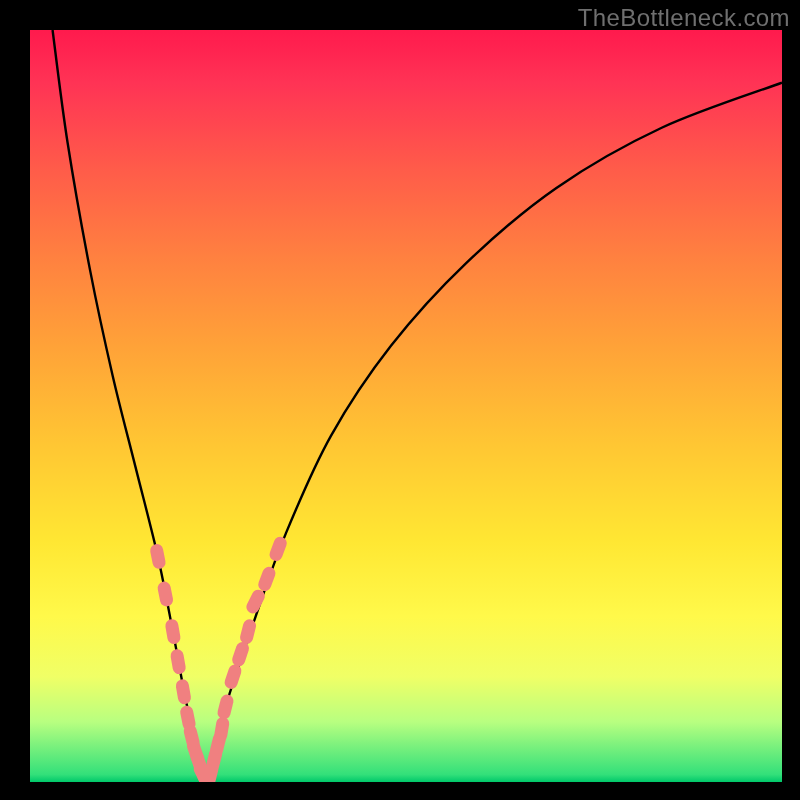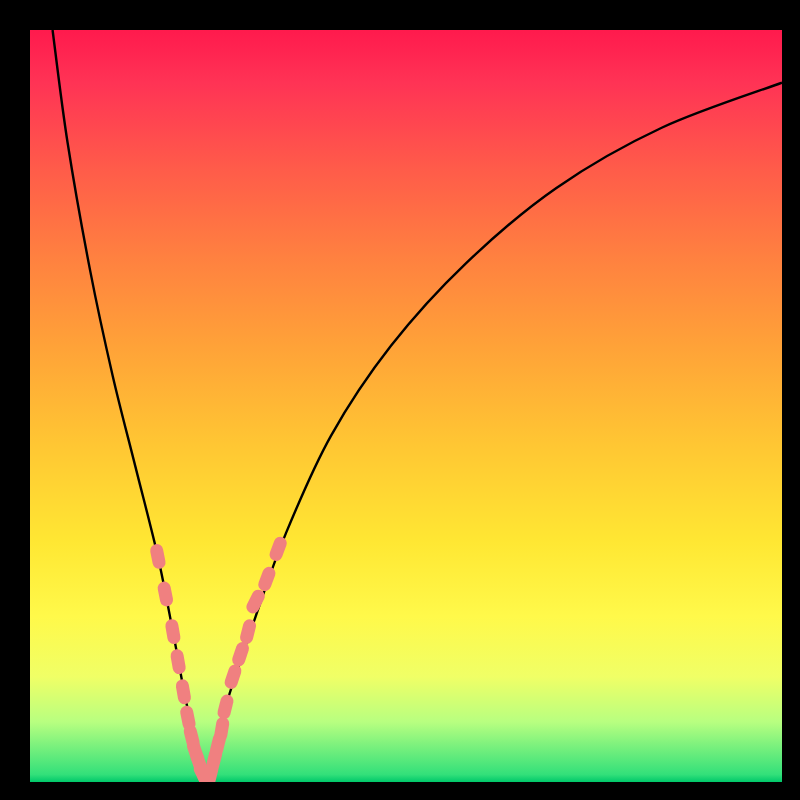--- a/index.html
+++ b/index.html
@@ -55,20 +55,21 @@
   top: 0;
   width: 752px;
   height: 752px;
 }
 </style>
 </head>
 <body>
 
 <div class="frame">
 
+  <div class="watermark">TheBottleneck.com</div>
 
   <div class="plot">
     <svg class="curve" viewBox="0 0 752 752" preserveAspectRatio="none">
       <path fill="none" stroke="#000000" stroke-width="2.4" d="M 22.56 0.00 C 25.07 18.80, 31.33 72.69, 37.60 112.80 C 43.87 152.91, 52.64 201.79, 60.16 240.64 C 67.68 279.49, 75.20 313.33, 82.72 345.92 C 90.24 378.51, 97.76 406.08, 105.28 436.16 C 112.80 466.24, 121.57 498.83, 127.84 526.40 C 134.11 553.97, 138.49 579.04, 142.88 601.60 C 147.27 624.16, 150.40 642.96, 154.16 661.76 C 157.92 680.56, 161.68 699.36, 165.44 714.40 C 169.20 729.44, 172.96 752.00, 176.72 752.00 C 180.48 752.00, 184.87 726.93, 188.00 714.40 C 191.13 701.87, 189.25 698.11, 195.52 676.80 C 201.79 655.49, 215.57 615.39, 225.60 586.56 C 235.63 557.73, 243.15 533.92, 255.68 503.84 C 268.21 473.76, 283.25 437.41, 300.80 406.08 C 318.35 374.75, 338.40 344.67, 360.96 315.84 C 383.52 287.01, 408.59 259.44, 436.16 233.12 C 463.73 206.80, 493.81 180.48, 526.40 157.92 C 558.99 135.36, 594.08 115.31, 631.68 97.76 C 669.28 80.21, 731.95 60.16, 752.00 52.64"></path>
       <g>
           <line x1="126.6633031891709" y1="520.5165159458545" x2="129.0166968108291" y2="532.2834840541454" stroke="#f08080" stroke-width="13" stroke-linecap="round"></line>
           <line x1="134.18330318917089" y1="558.1165159458545" x2="136.53669681082908" y2="569.8834840541455" stroke="#f08080" stroke-width="13" stroke-linecap="round"></line>
           <line x1="141.84571800948652" y1="595.6898171970658" x2="143.91428199051347" y2="607.5101828029342" stroke="#f08080" stroke-width="13" stroke-linecap="round"></line>
           <line x1="147.1097180094865" y1="625.7698171970658" x2="149.17828199051345" y2="637.5901828029341" stroke="#f08080" stroke-width="13" stroke-linecap="round"></line>
           <line x1="152.3942171093349" y1="655.8462664711204" x2="154.42178289066507" y2="667.6737335288796" stroke="#f08080" stroke-width="13" stroke-linecap="round"></line>

